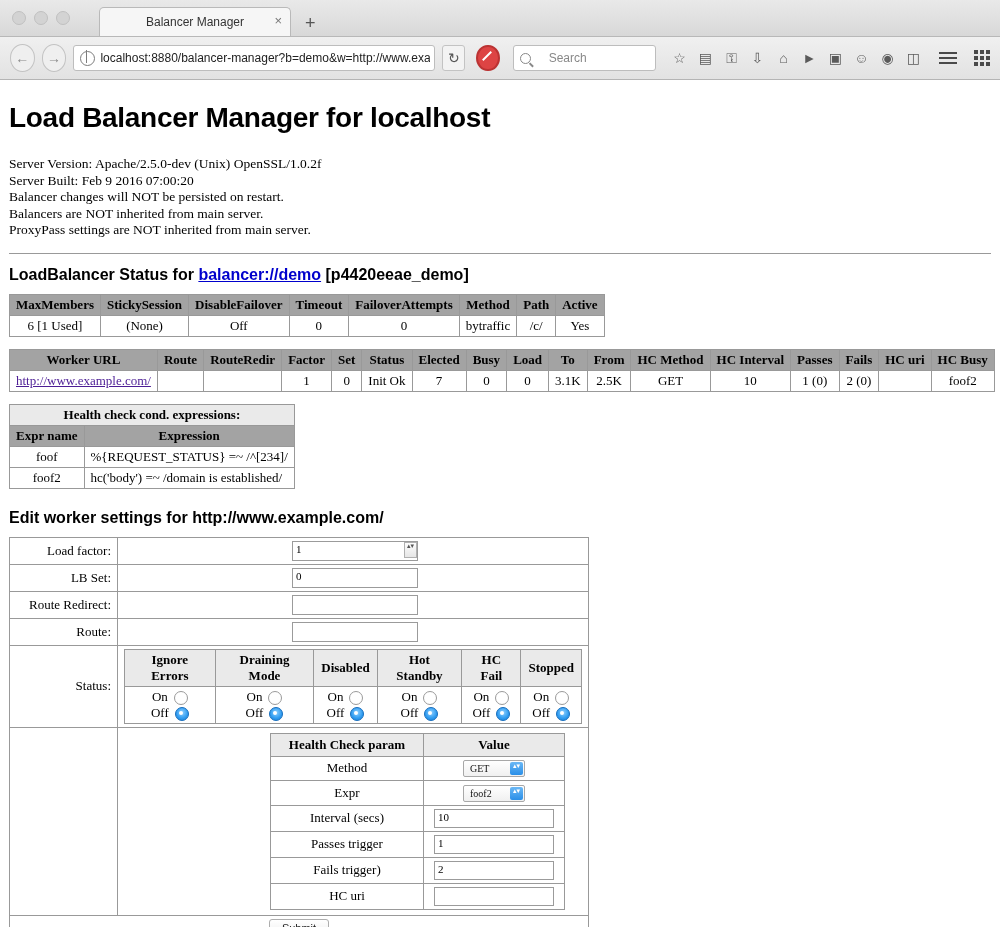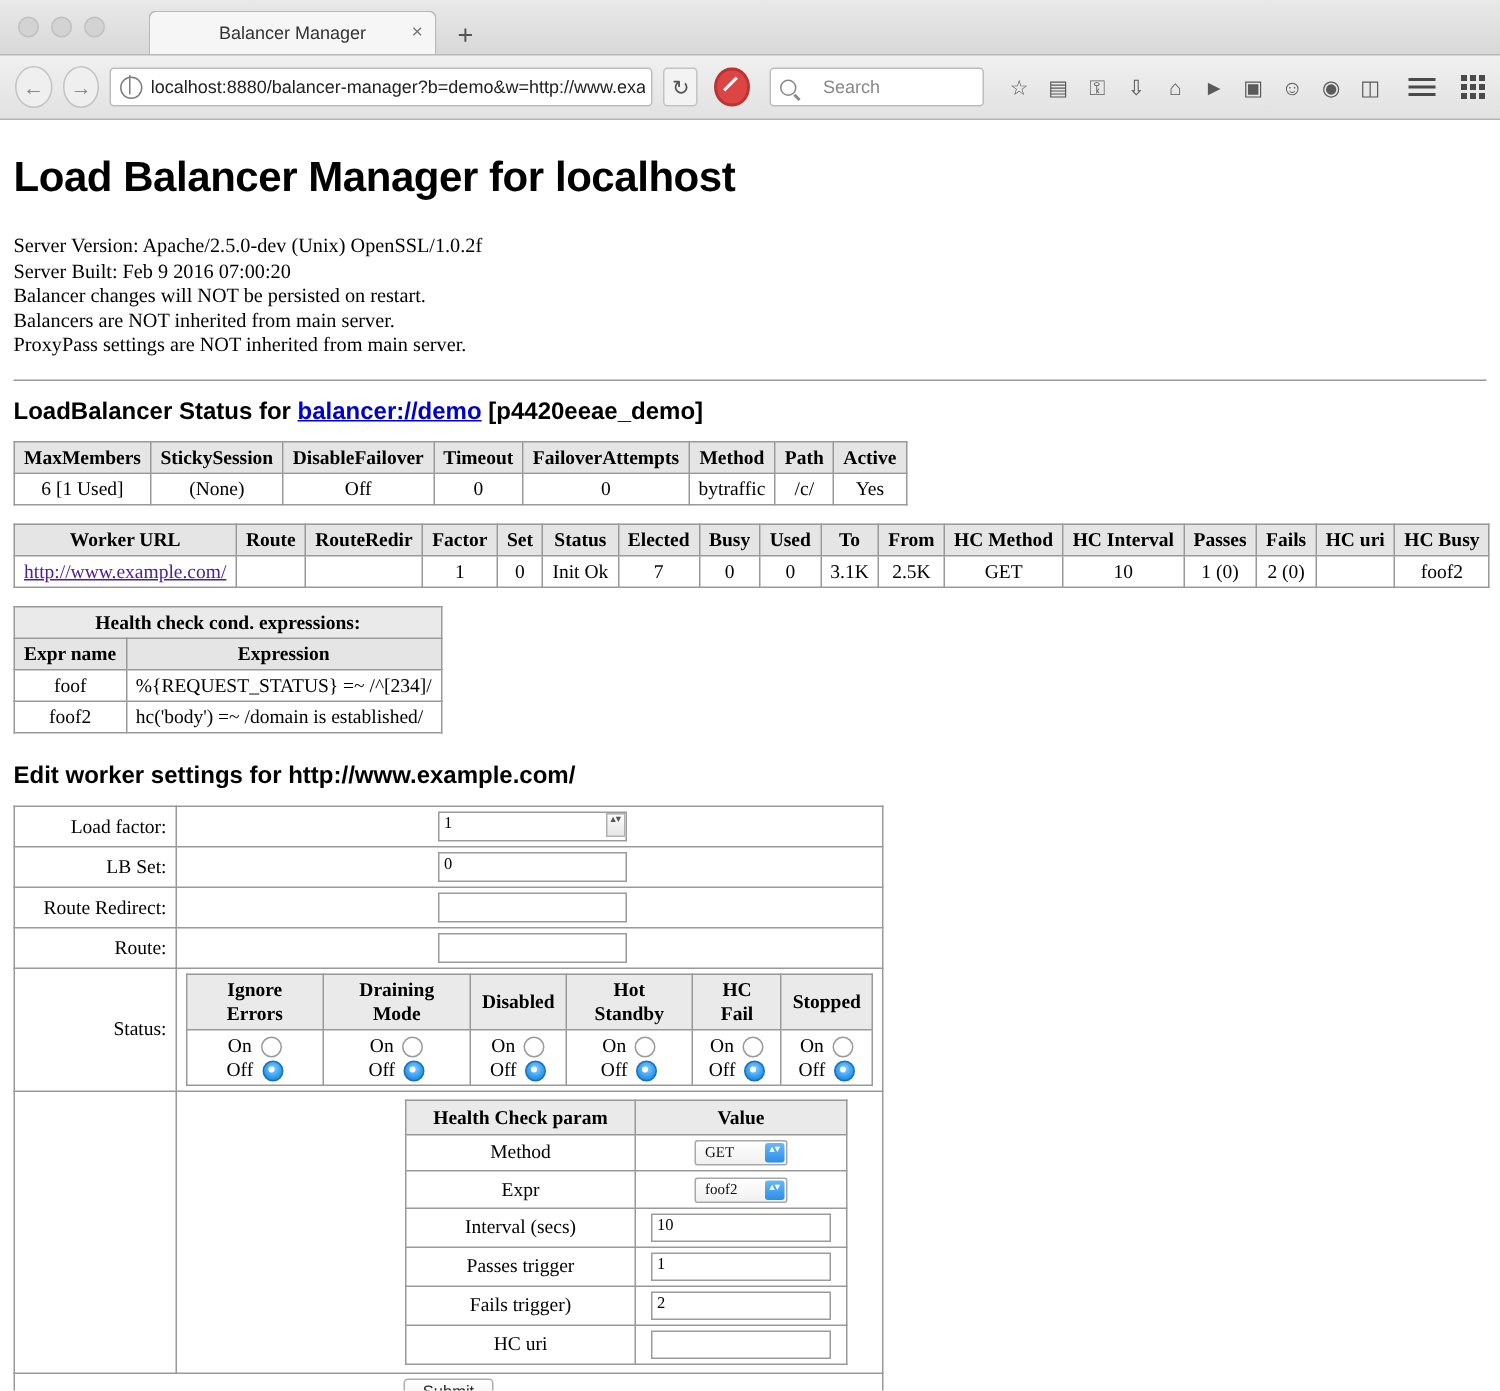--- a/index.html
+++ b/index.html
@@ -245,21 +245,21 @@
     font-size: 13px;
     margin-bottom: 4px;
   }
   table.grid th, table.grid td {
     border: 1px solid #999;
     padding: 2px 6px;
     text-align: center;
     white-space: nowrap;
   }
   table.grid th {
-    background: #e5e5e5;
+    background: #a3a3a3;
     font-weight: bold;
   }
   table.grid td a {
     color: #4c1d95;
     text-decoration: underline;
   }
   .hc-table td.exprname { text-align: center; }
   .hc-table td.expr { text-align: left; font-family: "Liberation Serif", serif; }
   .hc-table th.hdr2 { background: #eaeaea; }
 
@@ -526,21 +526,21 @@
     <thead>
         <tr>
           <th>Worker URL</th>
           <th>Route</th>
           <th>RouteRedir</th>
           <th>Factor</th>
           <th>Set</th>
           <th>Status</th>
           <th>Elected</th>
           <th>Busy</th>
-          <th>Used</th>
+          <th>Load</th>
           <th>To</th>
           <th>From</th>
           <th>HC Method</th>
           <th>HC Interval</th>
           <th>Passes</th>
           <th>Fails</th>
           <th>HC uri</th>
           <th>HC Busy</th>
         </tr>
       </thead>

